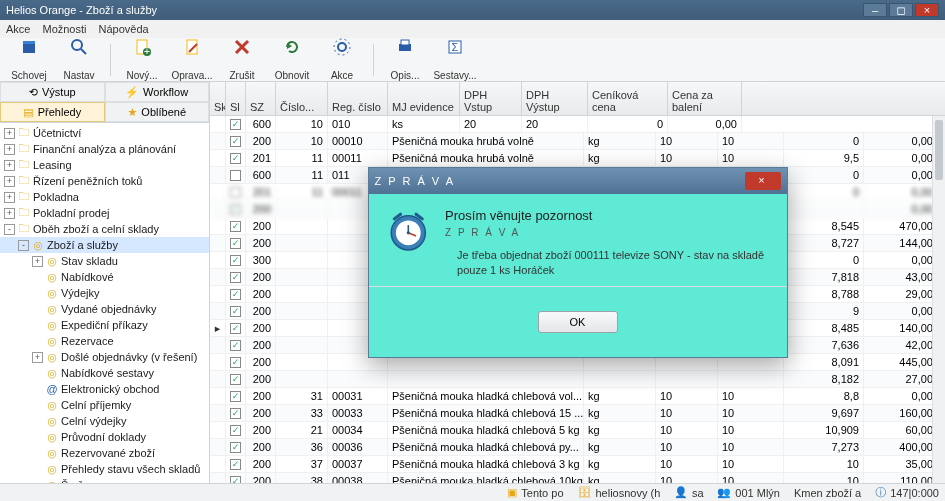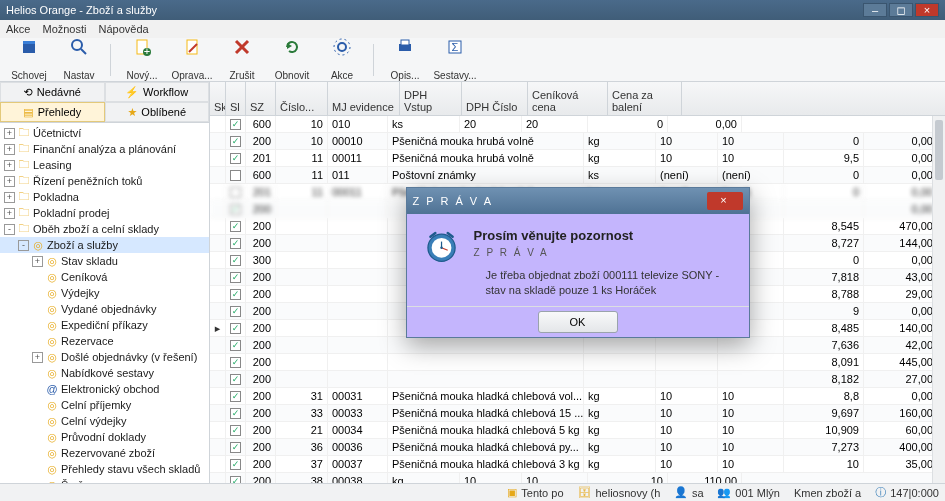--- a/index.html
+++ b/index.html
@@ -33,29 +33,29 @@
 .row { display: flex; height: 17px; border-bottom: 1px solid #f0f0f0; }
 .row:nth-child(even) { background: #fafbfc; }
 .cell { border-right: 1px solid #f0f0f0; padding: 1px 4px; display: flex; align-items: center; overflow: hidden; white-space: nowrap; }
 .cell.r { justify-content: flex-end; }
 .cell.c { justify-content: center; }
 .chk { width: 11px; height: 11px; border: 1px solid #888; background: #fff; display: inline-flex; align-items: center; justify-content: center; font-size: 9px; color: #2a6; }
 .blurrow { filter: blur(2px); opacity: 0.85; }
 .statusbar { height: 18px; background: #f1f2f3; border-top: 1px solid #cfd4d9; display: flex; align-items: center; padding: 0 6px; gap: 14px; color: #333; justify-content: flex-end; }
 .statusbar .sitem { display: flex; align-items: center; gap: 4px; }
 .modal-overlay { position: absolute; inset: 0; display: flex; align-items: center; justify-content: center; pointer-events: none; }
-.modal { width: 344px; background: #c4b5fd; border: 1px solid #5a7a9a; box-shadow: 0 8px 24px rgba(0,0,0,.35); pointer-events: auto; position: relative; top: -20px; }
+.modal { width: 420px; background: #5eead4; border: 1px solid #5a7a9a; box-shadow: 0 8px 24px rgba(0,0,0,.35); pointer-events: auto; position: relative; top: -20px; }
 .modal .mtitle { height: 26px; background: linear-gradient(#6f91b2,#4f7294); color: #fff; display: flex; align-items: center; justify-content: space-between; padding: 0 6px; font-size: 12px; letter-spacing: 2px; }
 .modal .mclose { width: 36px; height: 18px; background: #c0392b; color: #fff; text-align: center; line-height: 16px; border-radius: 2px; cursor: pointer; }
 .modal .mbody { display: flex; padding: 14px 16px 8px 16px; gap: 14px; }
 .modal .clockic { width: 60px; height: 60px; }
-.modal .mtext h3 { font-size: 13px; font-weight: 700; color: #222; margin-bottom: 4px; }
+.modal .mtext h3 { font-size: 13px; font-weight: 400; color: #222; margin-bottom: 4px; }
 .modal .mtext .sub { font-size: 10px; color: #555; letter-spacing: 2px; margin-bottom: 10px; }
 .modal .mtext .msg { font-size: 11px; color: #333; line-height: 1.35; margin-left: 12px; }
-.modal .mfoot { border-top: 1px solid #dcdfe2; padding: 4px; text-align: center; }
+.modal .mfoot { border-top: 1px solid #dcdfe2; padding: 24px; text-align: center; }
 .modal .okbtn { width: 80px; height: 22px; background: linear-gradient(#f8f9fa,#e4e6e9); border: 1px solid #9aa3ac; border-radius: 3px; cursor: pointer; }
 
 .w-sk{width:16px}.w-sl{width:20px}.w-sz{width:30px}.w-cis{width:52px}.w-reg{width:60px}.w-naz{width:196px}
 .w-mj{width:72px}.w-vs{width:62px}.w-vy{width:66px}.w-cen{width:80px}.w-bal{width:74px}
 .scroll-y { position:absolute; right:0; top:34px; bottom:0; width:13px; background:#f0f1f2; border-left:1px solid #dcdfe2; }
 .scroll-y .thumb { position:absolute; left:2px; right:2px; top:4px; height:60px; background:#c5cad0; border-radius:2px; }
 </style>
 </head>
 <body>
 
@@ -159,21 +159,21 @@
       </div>
       <div class="lbl">Sestavy...</div>
     </div>
   </div>
 
 <div class="main">
   <div class="sidebar">
     <div class="side-tabs">
       <div class="side-tab">
           <span>⟲</span>
-          <span>Nedávné</span>
+          <span>Výstup</span>
         </div>
       <div class="side-tab">
           <span style="color:#2a5caa">⚡</span>
           <span>Workflow</span>
         </div>
       <div class="side-tab active">
           <span style="color:#e6a817">▤</span>
           <span>Přehledy</span>
         </div>
       <div class="side-tab">
@@ -243,21 +243,21 @@
           <span class="fic">
             <span style="color:#e6a817">◎</span>
           </span>
           <span class="txt">Stav skladu</span>
         </div>
         <div class="tnode" style="padding-left: 32px;">
           <span class="exp blank"></span>
           <span class="fic">
             <span style="color:#e6a817">◎</span>
           </span>
-          <span class="txt">Ceníková</span>
+          <span class="txt">Nabídkové</span>
         </div>
         <div class="tnode" style="padding-left: 32px;">
           <span class="exp blank"></span>
           <span class="fic">
             <span style="color:#e6a817">◎</span>
           </span>
           <span class="txt">Výdejky</span>
         </div>
         <div class="tnode" style="padding-left: 32px;">
           <span class="exp blank"></span>
@@ -345,23 +345,24 @@
         </div>
       </div>
   </div>
 
   <div class="content">
     <div class="gridhead" id="gridhead">
         <div class="gh w-sk">Sk</div>
         <div class="gh w-sl">Sl</div>
         <div class="gh w-sz">SZ</div>
         <div class="gh w-cis">Číslo...</div>
+        <div class="gh w-reg">Reg. číslo</div>
         <div class="gh w-mj">MJ evidence</div>
         <div class="gh w-vs">DPH Vstup</div>
-        <div class="gh w-vy">DPH Číslo</div>
+        <div class="gh w-vy">DPH Výstup</div>
         <div class="gh w-cen">Ceníková cena</div>
         <div class="gh w-bal">Cena za balení</div>
       </div>
     <div class="gridbody" id="gridbody">
         <div class="row">
           <div class="cell w-sk c"></div>
           <div class="cell w-sl c">
             <span class="chk">✓</span>
           </div>
           <div class="cell w-sz r">600</div>
@@ -676,20 +677,21 @@
           <div class="cell w-bal r">35,00</div>
         </div>
         <div class="row">
           <div class="cell w-sk c"></div>
           <div class="cell w-sl c">
             <span class="chk">✓</span>
           </div>
           <div class="cell w-sz r">200</div>
           <div class="cell w-cis r">38</div>
           <div class="cell w-reg">00038</div>
+          <div class="cell w-naz">Pšeničná mouka hladká chlebová 10kg</div>
           <div class="cell w-mj">kg</div>
           <div class="cell w-vs">10</div>
           <div class="cell w-vy">10</div>
           <div class="cell w-cen r">10</div>
           <div class="cell w-bal r">110,00</div>
         </div>
       </div>
     <div class="scroll-y">
         <div class="thumb"></div>
       </div>

